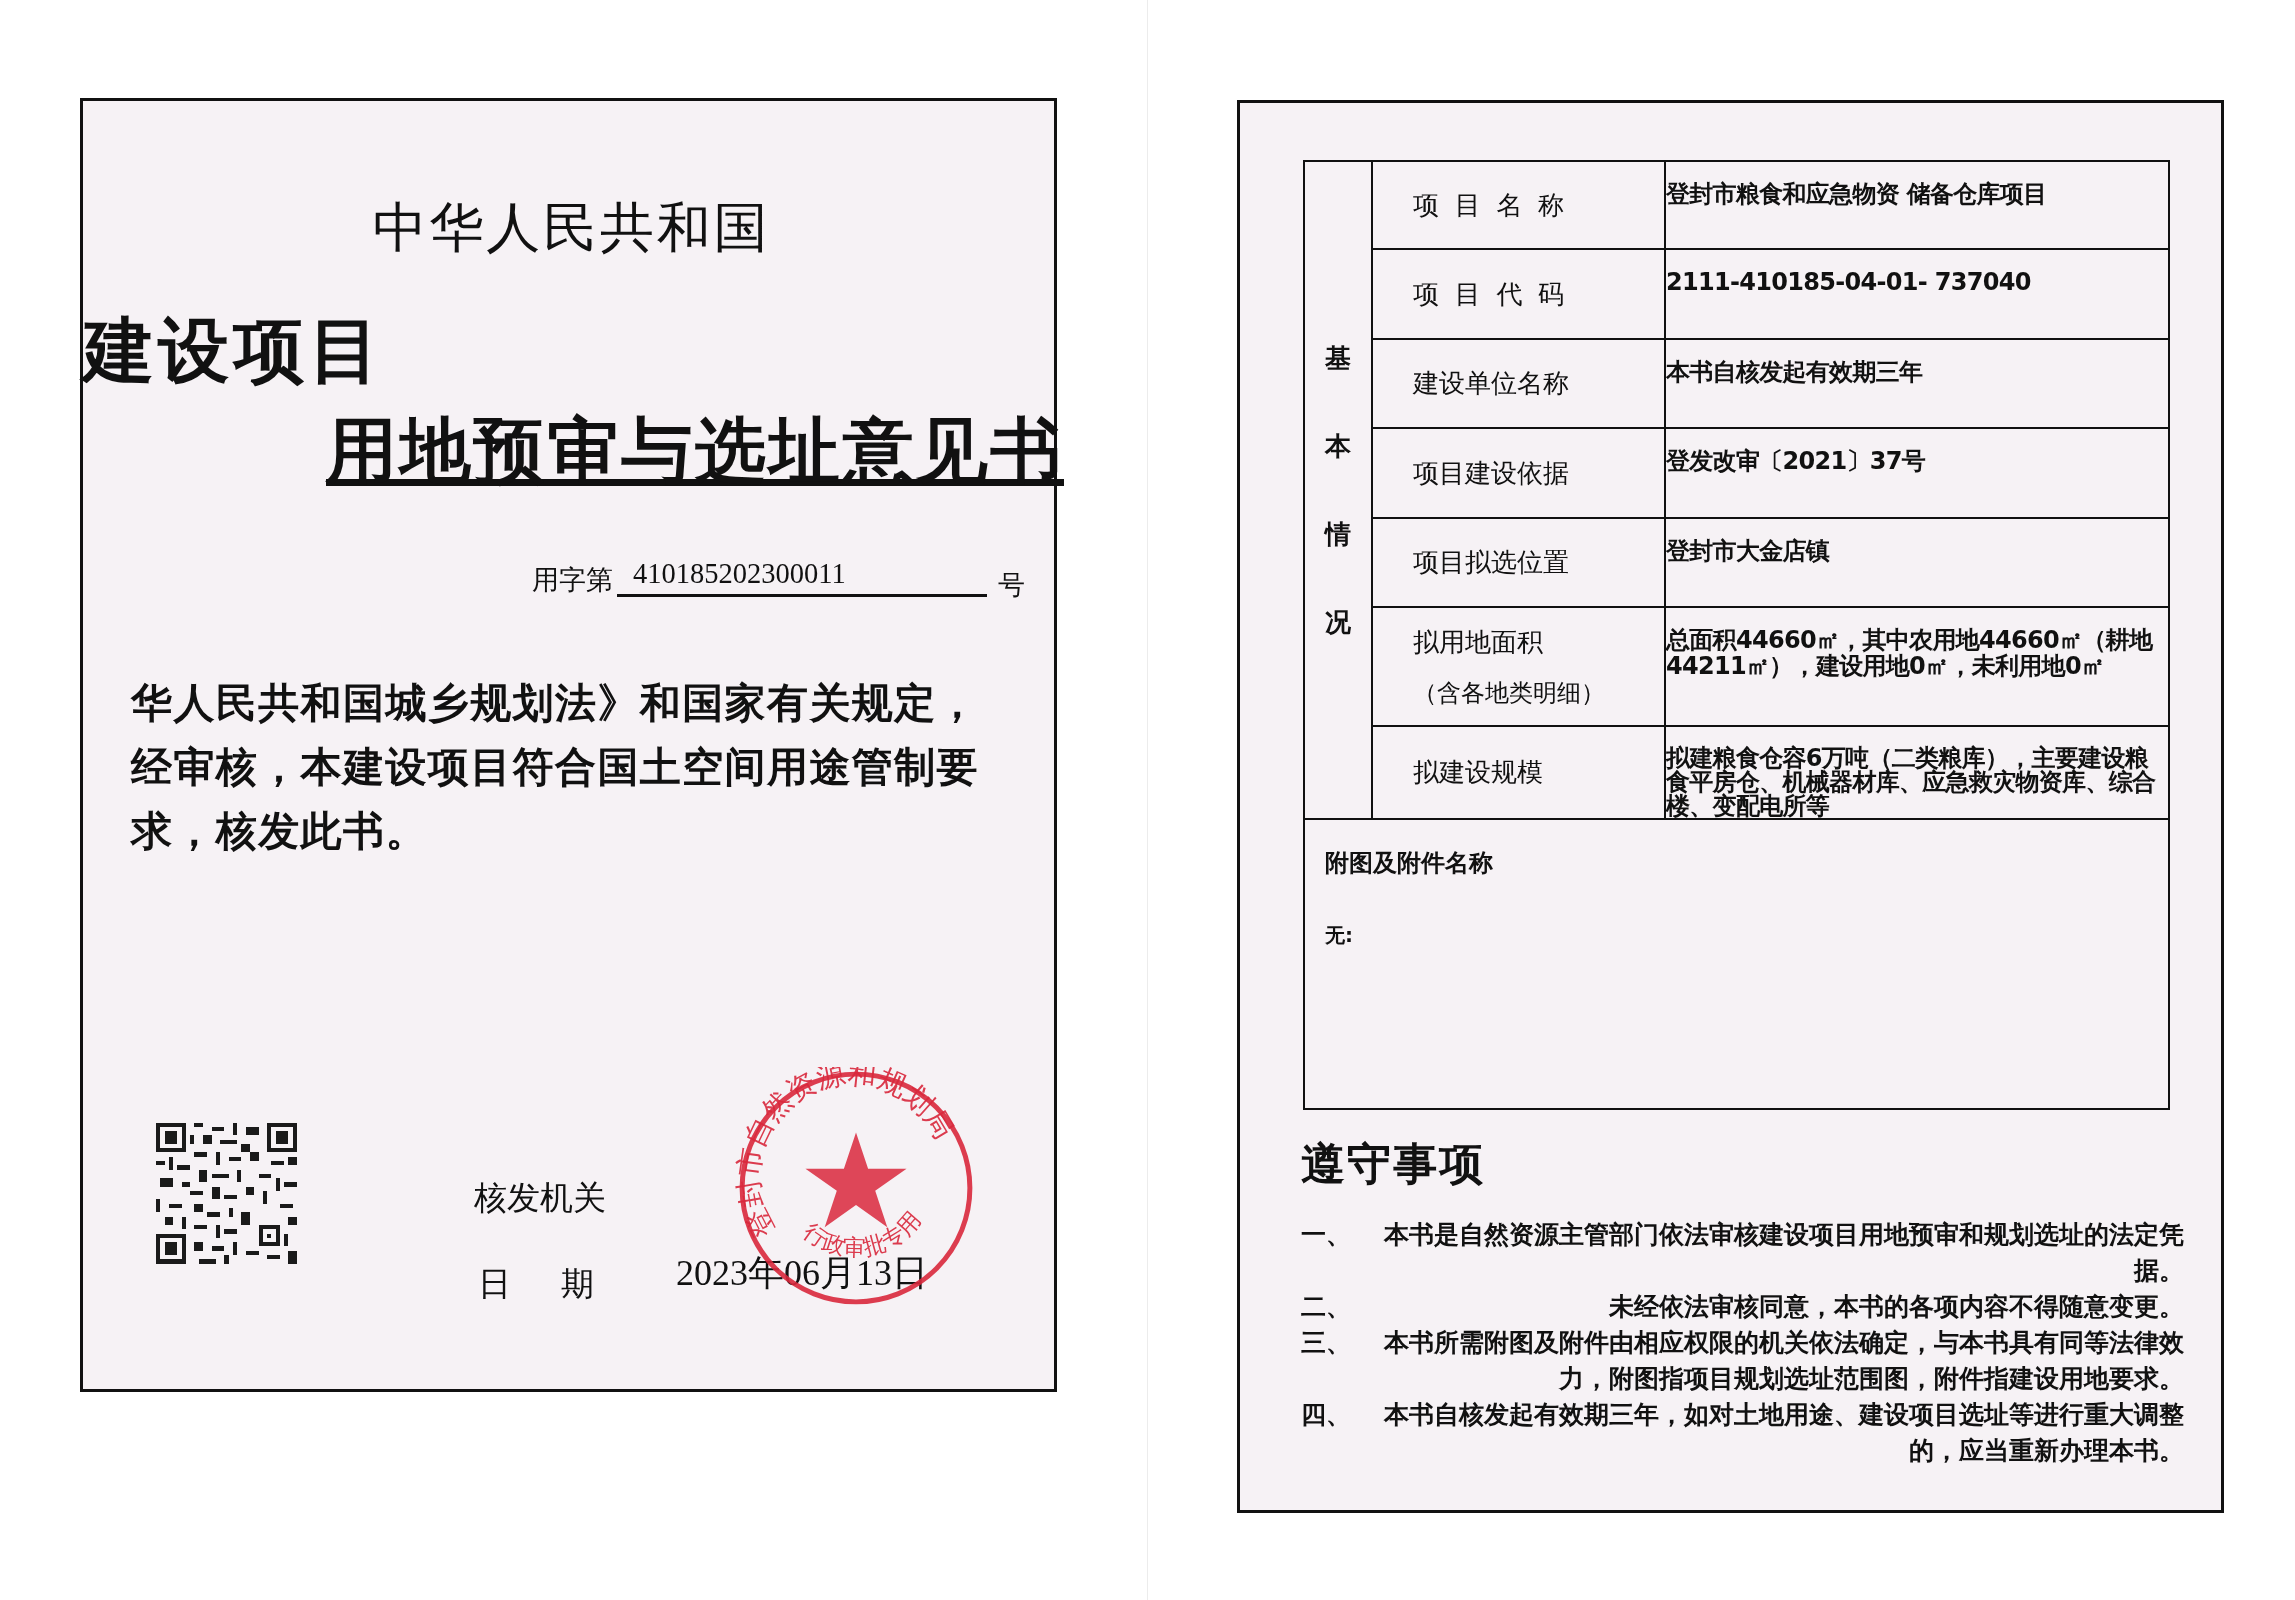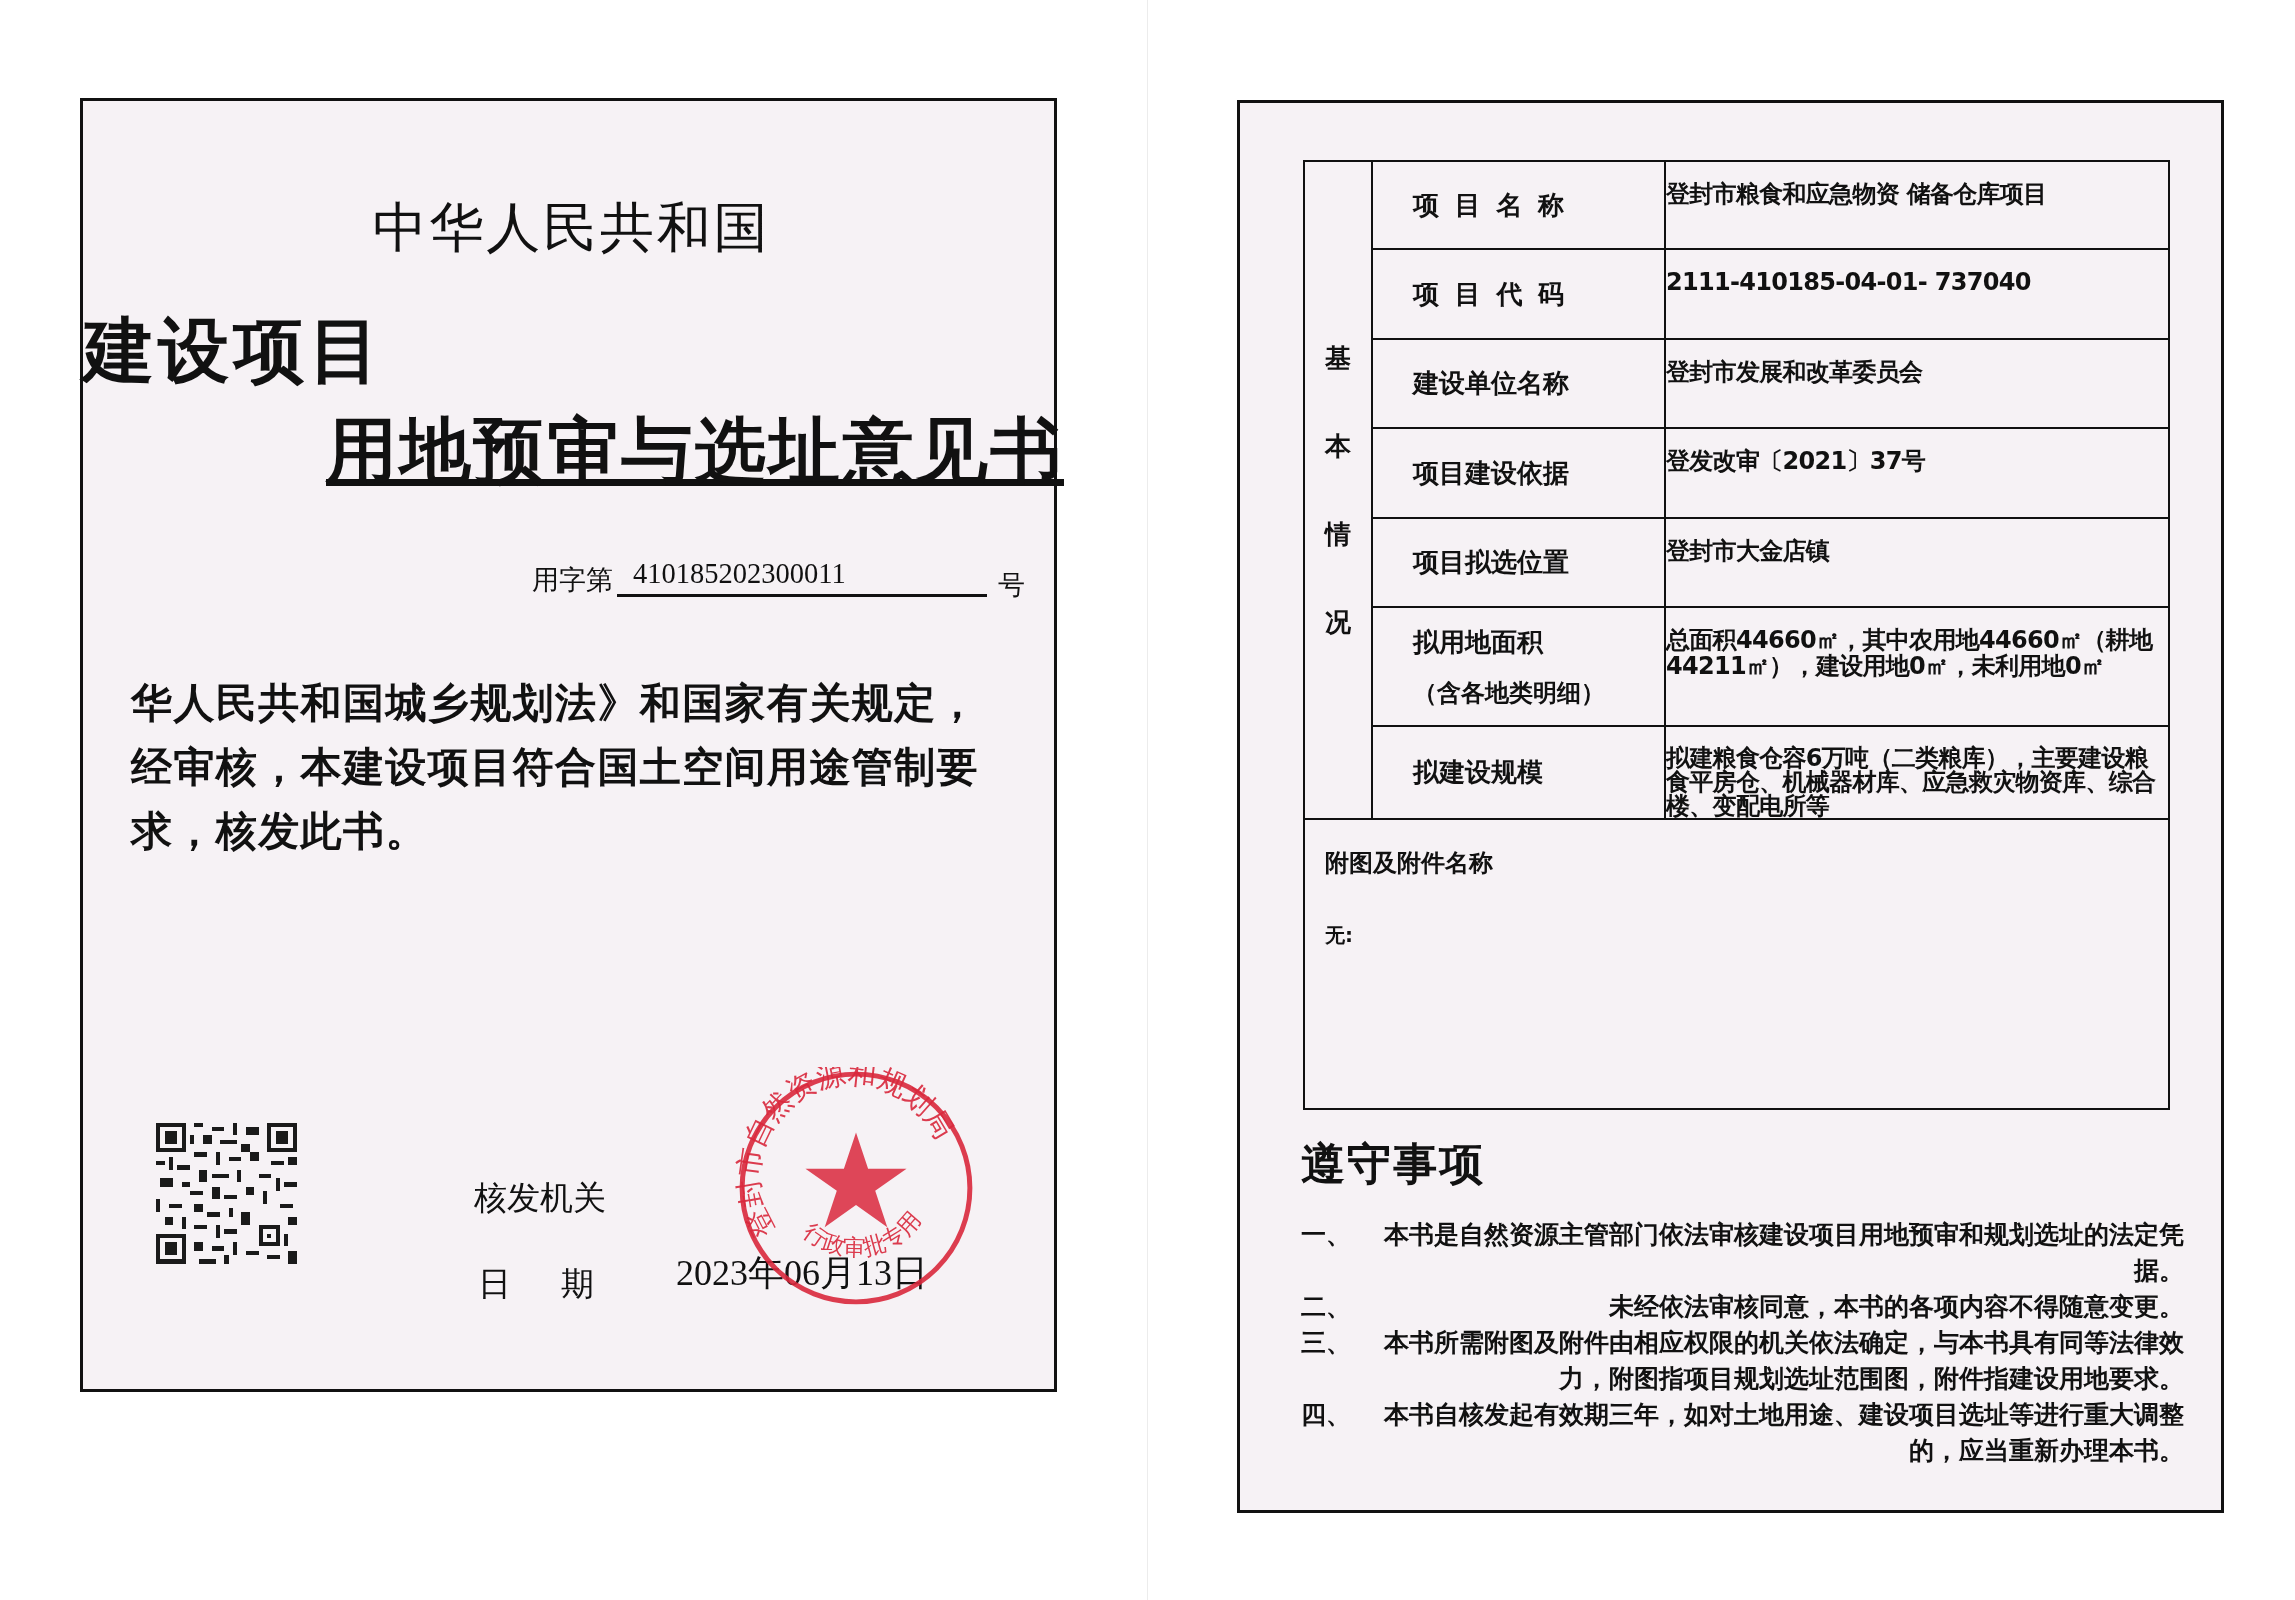--- a/index.html
+++ b/index.html
@@ -27,21 +27,21 @@
   .date-label { left:395px; top:1161px; font-size:33px; word-spacing:43px; }
   .date-label span + span { margin-left:50px; }
   .date-value { left:593px; top:1148px; font-family:"Liberation Serif","DejaVu Serif",serif; font-size:36px; }
   .stamp { left:652px; top:966px; width:242px; height:242px; }
 
   
   .info-table { position:absolute; left:63px; top:57px; width:867px; border-collapse:collapse; table-layout:fixed; }
   .info-table td { border:2.8px solid #111; padding:0; vertical-align:middle; }
   .sect-cell { width:66px; text-align:center; font-size:26px; font-weight:700; }
   .sect-cell div { line-height:88px; }
-  .label-cell { width:251px; font-size:26px; font-weight:700; padding-left:40px !important;border-radius:15px; }
+  .label-cell { width:251px; font-size:26px; font-weight:400; padding-left:40px !important;border-radius:15px; }
   .label-cell .spaced { letter-spacing:15.7px; }
   .label-cell .sub { display:block; font-size:24px; margin-top:17px; }
   .value-cell { font-size:24px; font-weight:700; vertical-align:top !important; padding-top:18.5px !important; line-height:26px; letter-spacing:-0.7px; }
   .attach-cell { height:261px; vertical-align:top !important; font-size:24px; font-weight:700; padding:27px 0 0 20px !important; }
   .attach-none { margin-top:43px; font-size:20px; }
   .rules-title { left:61px; top:1032px; font-size:44px; font-weight:700; letter-spacing:2.1px; }
   .rules { left:61px; top:1114px; width:883px; white-space:normal; font-size:25px; font-weight:700; line-height:36px; }
   .rule { display:flex; }
   .rule .mark { width:56px; flex:none; }
   .rule .txt { flex:1;text-align:right; }
@@ -173,21 +173,21 @@
       </td>
       <td class="label-cell"><span class="spaced">项目名称</span></td>
       <td class="value-cell">登封市粮食和应急物资 储备仓库项目</td>
     </tr>
     <tr style="height:90px">
       <td class="label-cell"><span class="spaced">项目代码</span></td>
       <td class="value-cell">2111-410185-04-01- 737040</td>
     </tr>
     <tr style="height:89px">
       <td class="label-cell">建设单位名称</td>
-      <td class="value-cell">登封市发展和改革委员会</td>
+      <td class="value-cell">本书自核发起有效期三年</td>
     </tr>
     <tr style="height:90px">
       <td class="label-cell">项目建设依据</td>
       <td class="value-cell">登发改审〔2021〕37号</td>
     </tr>
     <tr style="height:89px">
       <td class="label-cell">项目拟选位置</td>
       <td class="value-cell">登封市大金店镇</td>
     </tr>
     <tr style="height:119px">

